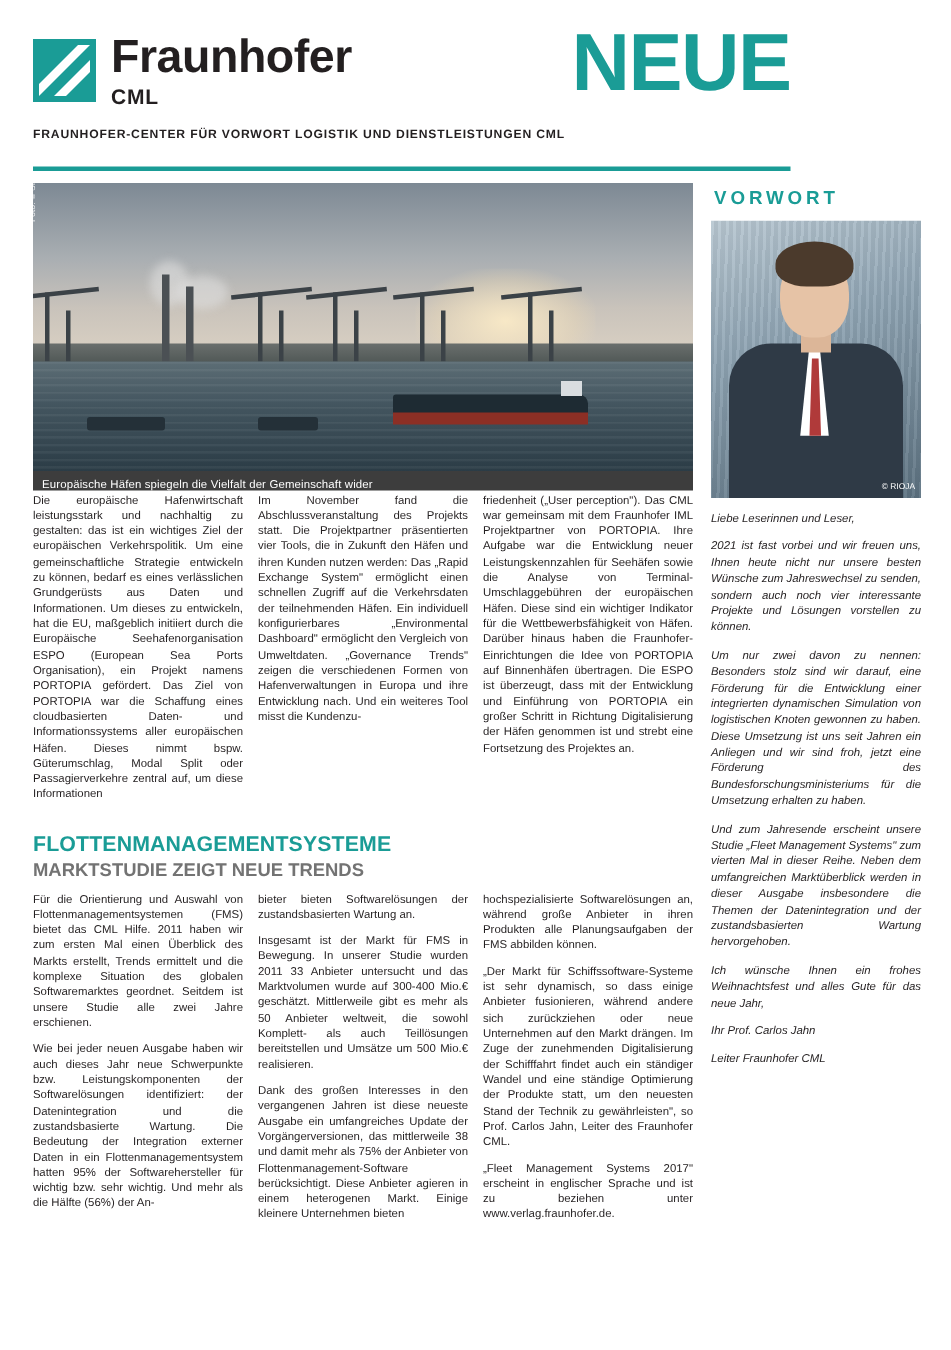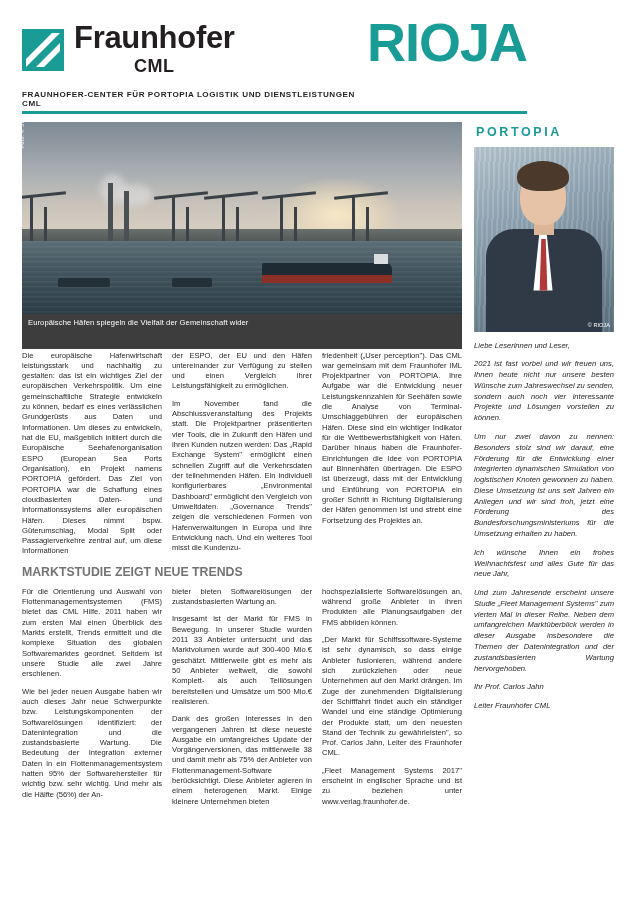--- a/index.html
+++ b/index.html
@@ -47,24 +47,24 @@
     flex: 0 0 auto;
   }
   .brand-name {
     font-size: 31px;
     font-weight: bold;
     letter-spacing: -0.3px;
     color: #231f20;
     line-height: 1;
   }
   .brand-sub {
-    font-size: 18px;
-    font-weight: bold;
-    color: #231f20;
-    text-align: center;
+    font-size: 14px;
+    font-weight: bold;
+    color: #231f20;
+    text-align: left;
     margin-top: 3px;
     letter-spacing: 0.5px;
   }
   .brand-tag {
     font-size: 8.1px;
     letter-spacing: 0.55px;
     color: #231f20;
     margin-top: 13px;
     font-weight: bold;
   }
@@ -173,21 +173,21 @@
     color: #ffffff;
     letter-spacing: 0.2px;
     white-space: nowrap;
     opacity: 0.9;
   }
   .caption-bar {
     width: 440px;
     background: #3d3d3d;
     color: #ffffff;
     font-size: 7.6px;
-    padding: 4px 6px 22px 6px;
+    padding: 4px 6px 0 6px;
     box-sizing: border-box;
     letter-spacing: 0.1px;
   }
 
   
   h2.section-head {
     color: #1a9c96;
     font-size: 14.2px;
     font-weight: bold;
     line-height: 1.18;
@@ -301,24 +301,24 @@
             <path d="M4 30 L30 4 L38 4 L4 38 Z" fill="#ffffff"></path>
             <path d="M4 20 L20 4 L26 4 L4 26 Z" fill="#1a9c96"></path>
             <path d="M14 38 L38 14 L38 22 L22 38 Z" fill="#ffffff"></path>
           </svg>
         </span>
         <div>
           <div class="brand-name">Fraunhofer</div>
           <div class="brand-sub">CML</div>
         </div>
       </div>
-      <div class="brand-tag">FRAUNHOFER-CENTER FÜR PORTOPIA LOGISTIK UND DIENSTLEISTUNGEN CML</div>
+      <div class="brand-tag">FRAUNHOFER-CENTER FÜR VORWORT LOGISTIK UND DIENSTLEISTUNGEN CML</div>
     </div>
     <div class="news-block">
-      <div class="news-word">RIOJA</div>
+      <div class="news-word">NEUE</div>
     </div>
   </div>
   <div class="rule"></div>
 
   <div class="content">
 
     <div class="left-col">
 
       <div class="hero">
         <div class="sky"></div>
@@ -366,64 +366,64 @@
 
         <div class="photo-credit">Foto: © Shutterstock/SK43</div>
       </div>
       <div class="caption-bar">Europäische Häfen spiegeln die Vielfalt der Gemeinschaft wider</div>
 
       <div class="cols3">
         <div class="col">
           <p>Die europäische Hafenwirtschaft leistungsstark und nachhaltig zu gestalten: das ist ein wichtiges Ziel der europäischen Verkehrspolitik. Um eine gemeinschaftliche Strategie entwickeln zu können, bedarf es eines verlässlichen Grundgerüsts aus Daten und Informationen. Um dieses zu entwickeln, hat die EU, maßgeblich initiiert durch die Europäische Seehafenorganisation ESPO (European Sea Ports Organisation), ein Projekt namens PORTOPIA gefördert. Das Ziel von PORTOPIA war die Schaffung eines cloudbasierten Daten- und Informationssystems aller europäischen Häfen. Dieses nimmt bspw. Güterumschlag, Modal Split oder Passagierverkehre zentral auf, um diese Informationen</p>
         </div>
         <div class="col">
-          <p>der ESPO, der EU und den Häfen untereinander zur Verfügung zu stellen und einen Vergleich ihrer Leistungsfähigkeit zu ermöglichen.</p>
           <p>Im November fand die Abschlussveranstaltung des Projekts statt. Die Projektpartner präsentierten vier Tools, die in Zukunft den Häfen und ihren Kunden nutzen werden: Das „Rapid Exchange System" ermöglicht einen schnellen Zugriff auf die Verkehrsdaten der teilnehmenden Häfen. Ein individuell konfigurierbares „Environmental Dashboard" ermöglicht den Vergleich von Umweltdaten. „Governance Trends" zeigen die verschiedenen Formen von Hafenverwaltungen in Europa und ihre Entwicklung nach. Und ein weiteres Tool misst die Kundenzu-</p>
         </div>
         <div class="col">
           <p>friedenheit („User perception"). Das CML war gemeinsam mit dem Fraunhofer IML Projektpartner von PORTOPIA. Ihre Aufgabe war die Entwicklung neuer Leistungskennzahlen für Seehäfen sowie die Analyse von Terminal-Umschlaggebühren der europäischen Häfen. Diese sind ein wichtiger Indikator für die Wettbewerbsfähigkeit von Häfen. Darüber hinaus haben die Fraunhofer-Einrichtungen die Idee von PORTOPIA auf Binnenhäfen übertragen. Die ESPO ist überzeugt, dass mit der Entwicklung und Einführung von PORTOPIA ein großer Schritt in Richtung Digitalisierung der Häfen genommen ist und strebt eine Fortsetzung des Projektes an.</p>
         </div>
       </div>
 
+      <h2 class="section-head">FLOTTENMANAGEMENTSYSTEME</h2>
       <h3 class="sub-head">MARKTSTUDIE ZEIGT NEUE TRENDS</h3>
       <div class="cols3">
         <div class="col">
           <p>Für die Orientierung und Auswahl von Flottenmanagementsystemen (FMS) bietet das CML Hilfe. 2011 haben wir zum ersten Mal einen Überblick des Markts erstellt, Trends ermittelt und die komplexe Situation des globalen Softwaremarktes geordnet. Seitdem ist unsere Studie alle zwei Jahre erschienen.</p>
           <p>Wie bei jeder neuen Ausgabe haben wir auch dieses Jahr neue Schwerpunkte bzw. Leistungskomponenten der Softwarelösungen identifiziert: der Datenintegration und die zustandsbasierte Wartung. Die Bedeutung der Integration externer Daten in ein Flottenmanagementsystem hatten 95% der Softwarehersteller für wichtig bzw. sehr wichtig. Und mehr als die Hälfte (56%) der An-</p>
         </div>
         <div class="col">
           <p>bieter bieten Softwarelösungen der zustandsbasierten Wartung an.</p>
           <p>Insgesamt ist der Markt für FMS in Bewegung. In unserer Studie wurden 2011 33 Anbieter untersucht und das Marktvolumen wurde auf 300-400 Mio.€ geschätzt. Mittlerweile gibt es mehr als 50 Anbieter weltweit, die sowohl Komplett- als auch Teillösungen bereitstellen und Umsätze um 500 Mio.€ realisieren.</p>
           <p>Dank des großen Interesses in den vergangenen Jahren ist diese neueste Ausgabe ein umfangreiches Update der Vorgängerversionen, das mittlerweile 38 und damit mehr als 75% der Anbieter von Flottenmanagement-Software berücksichtigt. Diese Anbieter agieren in einem heterogenen Markt. Einige kleinere Unternehmen bieten</p>
         </div>
         <div class="col">
           <p>hochspezialisierte Softwarelösungen an, während große Anbieter in ihren Produkten alle Planungsaufgaben der FMS abbilden können.</p>
           <p>„Der Markt für Schiffssoftware-Systeme ist sehr dynamisch, so dass einige Anbieter fusionieren, während andere sich zurückziehen oder neue Unternehmen auf den Markt drängen. Im Zuge der zunehmenden Digitalisierung der Schifffahrt findet auch ein ständiger Wandel und eine ständige Optimierung der Produkte statt, um den neuesten Stand der Technik zu gewährleisten", so Prof. Carlos Jahn, Leiter des Fraunhofer CML.</p>
           <p>„Fleet Management Systems 2017" erscheint in englischer Sprache und ist zu beziehen unter www.verlag.fraunhofer.de.</p>
         </div>
       </div>
     </div>
 
     <div class="right-col">
-      <div class="vorwort-title">PORTOPIA</div>
+      <div class="vorwort-title">VORWORT</div>
       <div class="portrait">
         <div class="portrait-bg"></div>
         <div class="p-body"></div>
         <div class="p-shirt"></div>
         <div class="p-tie"></div>
         <div class="p-neck"></div>
         <div class="p-head"></div>
         <div class="p-hair"></div>
         <div class="p-credit">© RIOJA</div>
       </div>
       <div class="side-text">
         <p>Liebe Leserinnen und Leser,</p>
         <p>2021 ist fast vorbei und wir freuen uns, Ihnen heute nicht nur unsere besten Wünsche zum Jahreswechsel zu senden, sondern auch noch vier interessante Projekte und Lösungen vorstellen zu können.</p>
         <p>Um nur zwei davon zu nennen: Besonders stolz sind wir darauf, eine Förderung für die Entwicklung einer integrierten dynamischen Simulation von logistischen Knoten gewonnen zu haben. Diese Umsetzung ist uns seit Jahren ein Anliegen und wir sind froh, jetzt eine Förderung des Bundesforschungsministeriums für die Umsetzung erhalten zu haben.</p>
+        <p>Und zum Jahresende erscheint unsere Studie „Fleet Management Systems" zum vierten Mal in dieser Reihe. Neben dem umfangreichen Marktüberblick werden in dieser Ausgabe insbesondere die Themen der Datenintegration und der zustandsbasierten Wartung hervorgehoben.</p>
         <p>Ich wünsche Ihnen ein frohes Weihnachtsfest und alles Gute für das neue Jahr,</p>
-        <p>Und zum Jahresende erscheint unsere Studie „Fleet Management Systems" zum vierten Mal in dieser Reihe. Neben dem umfangreichen Marktüberblick werden in dieser Ausgabe insbesondere die Themen der Datenintegration und der zustandsbasierten Wartung hervorgehoben.</p>
         <p class="sig">Ihr Prof. Carlos Jahn</p>
         <p>Leiter Fraunhofer CML</p>
       </div>
     </div>
 
   </div>
 </div>
 
 </body></html>

